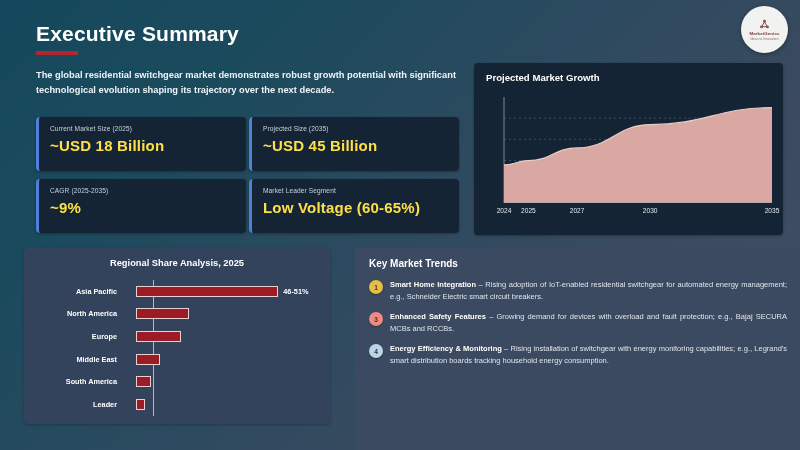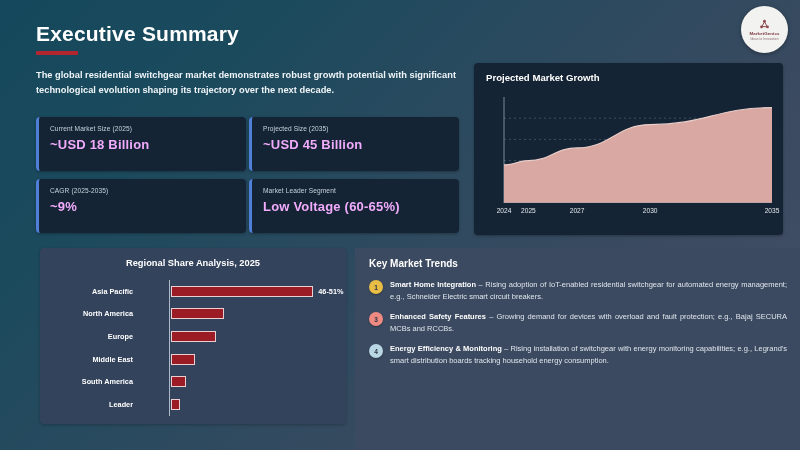--- a/index.html
+++ b/index.html
@@ -39,21 +39,21 @@
     position:absolute;height:54px;border-radius:4px;
     background:#152434;border-left:3px solid #4f7fd6;
     box-shadow:0 1px 3px rgba(0,0,0,.3);
   }
   .kpi .k-label{
     position:absolute;left:11px;top:8px;
     font-size:6.6px;color:#c7d3de;letter-spacing:.1px;
   }
   .kpi .k-value{
     position:absolute;left:11px;top:20px;
-    font-size:13px;font-weight:bold;color:#f0abfc;letter-spacing:.2px;
+    font-size:15px;font-weight:bold;color:#fde047;letter-spacing:.2px;
   }
   #kpi0{left:36px;top:117px;width:207px;}
   #kpi1{left:249px;top:117px;width:207px;}
   #kpi2{left:36px;top:179px;width:207px;}
   #kpi3{left:249px;top:179px;width:207px;text-align:center;}
   
   #chart-panel{
     position:absolute;left:474px;top:63px;width:309px;height:172px;
     border-radius:4px;background:#152434;box-shadow:0 1px 3px rgba(0,0,0,.3);
   }
@@ -64,36 +64,36 @@
   #chart-plot{position:absolute;left:12px;top:30px;width:286px;height:110px;}
   #chart-xaxis{
     position:absolute;left:12px;top:144px;width:286px;height:14px;
   }
   #chart-xaxis span{
     position:absolute;transform:translateX(-50%);
     font-size:6.6px;color:#e3e9ee;white-space:nowrap;
   }
   
   #bar-panel{
-    position:absolute;left:40px;top:248px;width:306px;height:176px;
+    position:absolute;left:24px;top:248px;width:306px;height:176px;
     border-radius:4px;background:#34435c;box-shadow:0 1px 3px rgba(0,0,0,.25);
   }
   #bar-title{
     position:absolute;left:0;top:10px;width:100%;text-align:center;
     font-size:9.3px;font-weight:bold;color:#ffffff;
   }
   #bars{position:absolute;left:0;top:32px;width:100%;height:136px;}
   .bar-row{
     position:relative;height:22.6px;display:flex;align-items:center;
   }
   .bar-label{
     width:93px;text-align:right;padding-right:19px;flex:0 0 auto;
     font-size:7.3px;font-weight:bold;color:#ffffff;white-space:nowrap;
   }
-  .bar-track{position:relative;flex:1 1 auto;height:100%;display:flex;align-items:center;margin-left:19px;}
+  .bar-track{position:relative;flex:1 1 auto;height:100%;display:flex;align-items:center;}
   .bar-fill{
     height:11px;background:#9b1c24;border:1px solid #e9cfd1;
     box-sizing:border-box;
   }
   .bar-value{
     margin-left:5px;font-size:7.3px;font-weight:bold;color:#ffffff;white-space:nowrap;
   }
   #bar-axis{
     position:absolute;left:129px;top:32px;width:1px;height:136px;background:#aebac8;
   }

